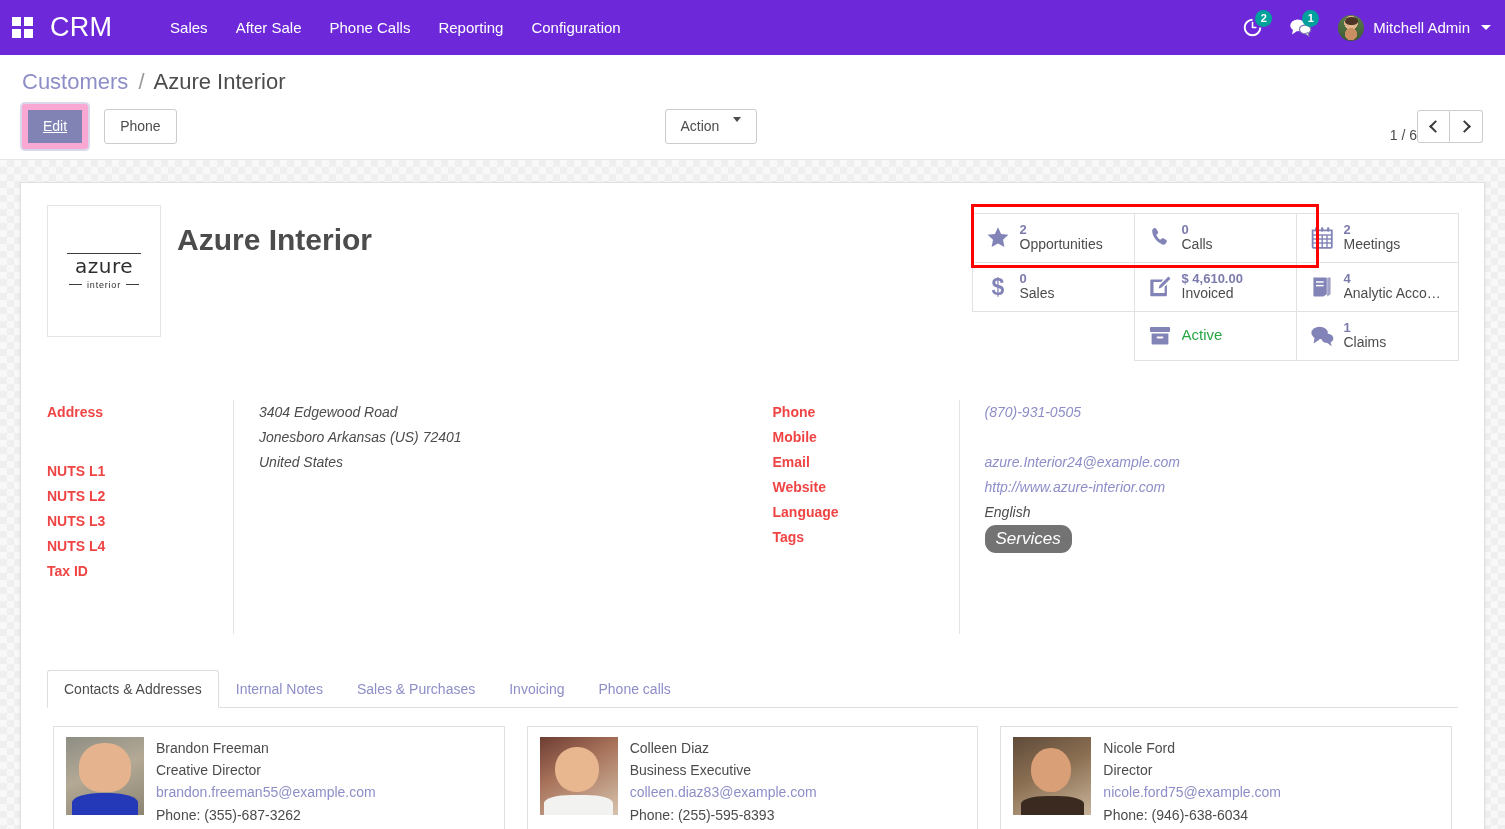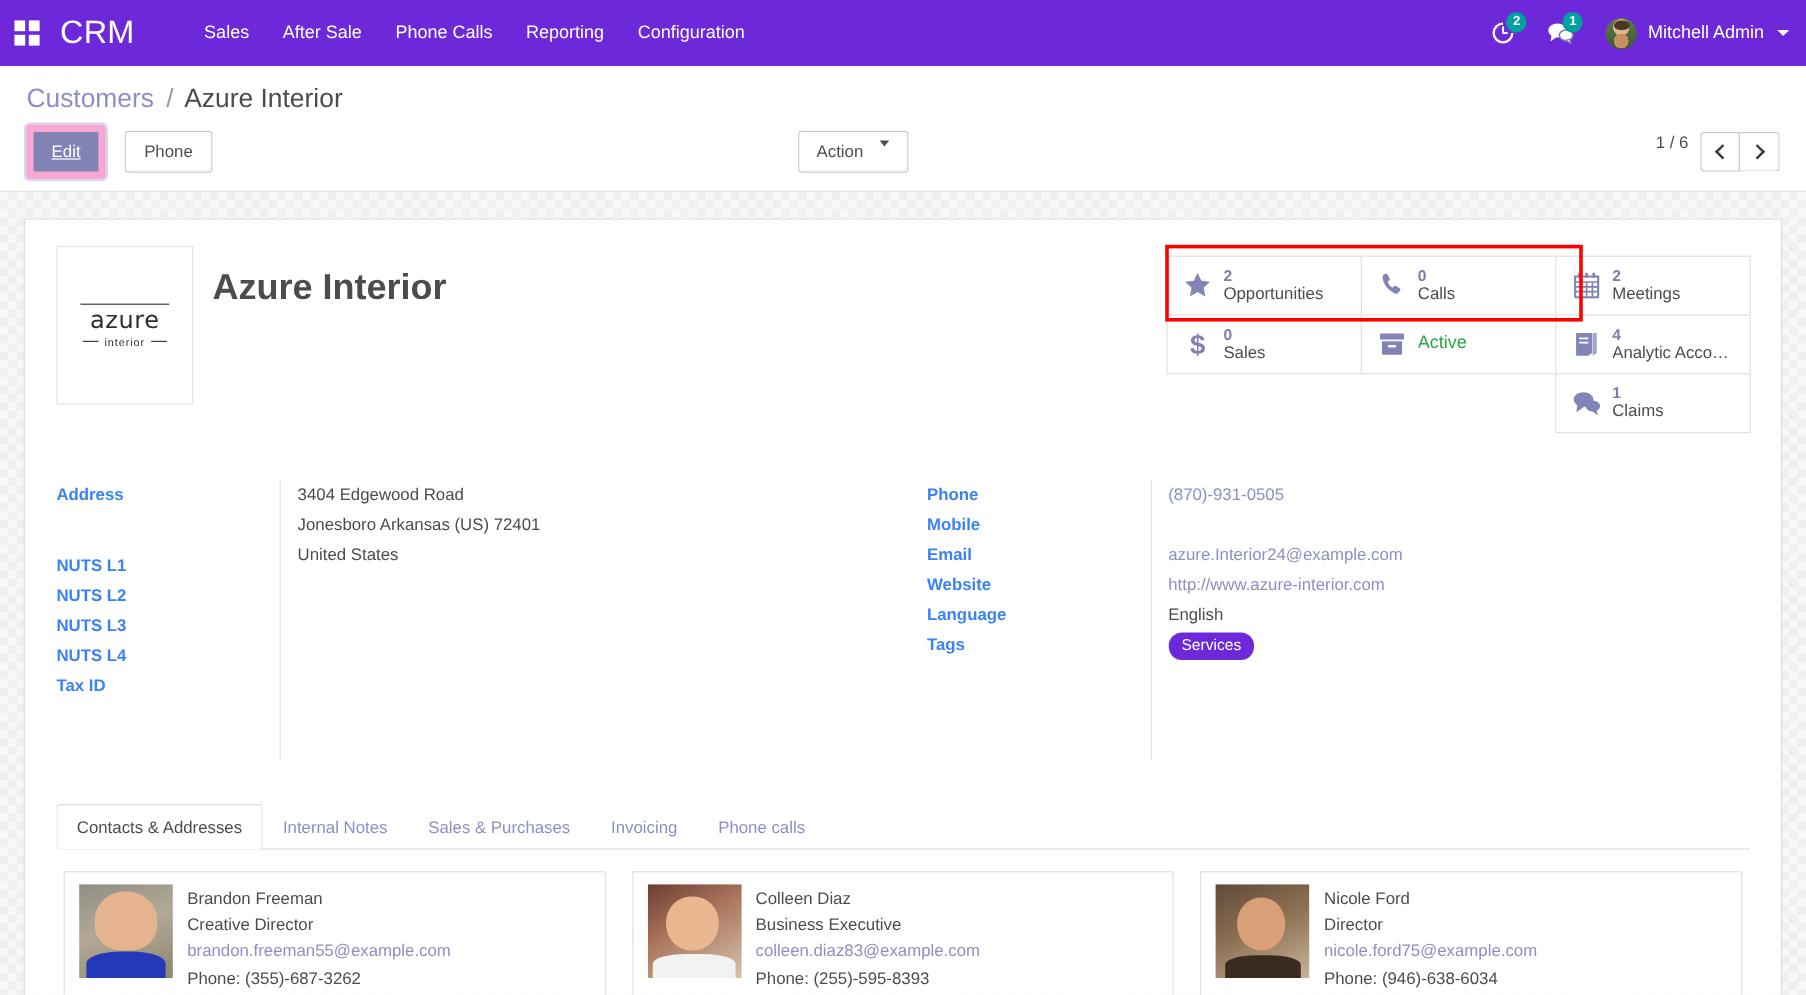--- a/index.html
+++ b/index.html
@@ -60,21 +60,21 @@
     font-family:"Liberation Sans",sans-serif; font-size:14px;
     padding:7px 15px; border-radius:3px; border:1px solid #ccc;
     background:#fff; color:#4c4c4c; cursor:pointer; line-height:1.35;
   }
   .btn-primary{ background:#8083b4; border:6px solid #f9a8d4; color:#fff;
     box-shadow:0 0 0 2px #d8d8ea; margin-right:16px;text-decoration:underline;}
   .cp-center{ position:absolute; left:50%; transform:translateX(-88px); }
   .btn-action{ display:flex; align-items:flex-start; gap:14px; }
   .btn-action .caret-dark{ width:0;height:0;border-left:4.5px solid transparent;
     border-right:4.5px solid transparent; border-top:5px solid #4c4c4c;}
-  .cp-right{ margin-left:auto; display:flex; align-items:flex-start; gap:10px;}
+  .cp-right{ margin-left:auto; display:flex; align-items:flex-end; }
   .pager-count{ font-size:14px; color:#4c4c4c;}
   .pager-btns{ display:flex; }
   .pg{
     width:33px;height:33px;border:1px solid #ccc;background:#fff;display:flex;
     align-items:center;justify-content:center;cursor:pointer;
   }
   .pg:first-child{ border-radius:3px 0 0 3px;}
   .pg:last-child{ border-radius:0 3px 3px 0; border-left:none;}
   .chev{ width:9px;height:9px;border-right:2.6px solid #383838;border-bottom:2.6px solid #383838;}
   .chev.left{ transform:rotate(135deg); margin-left:3px;}
@@ -129,27 +129,27 @@
   .highlight-box{
     position:absolute; border:3px solid #f00; pointer-events:none;
     left:-1px; top:-1px; width:348px; height:64px; z-index:5;
   }
 
   
   .fields{ display:flex; margin-top:40px; }
   .fgroup{ flex:1; display:flex; }
   .fgroup:first-child{ padding-right:40px;}
   .flabels{ width:186px; flex:none; }
-  .fvalues{ flex:1; border-left:1px solid #e4e4e4; padding-left:14px;}
-  .flabel{ font-weight:bold; color:#3b82f6; font-size:14px; height:25px; line-height:25px;}
+  .fvalues{ flex:1; border-left:1px solid #e4e4e4; padding-left:25px;font-style:italic;}
+  .flabel{ font-weight:bold; color:#ef4444; font-size:14px; height:25px; line-height:25px;}
   .fval{ height:25px; line-height:25px; font-size:14px; color:#4c4c4c; white-space:nowrap;}
   .fval.link{ color:#8d8ec7; cursor:pointer;}
   .fval.blank{ color:transparent;}
-  .tag{ display:inline-block; background:#6d28d9; color:#fff; border-radius:11px;
-    padding:3px 11px; font-size:13px; line-height:1.3;}
+  .tag{ display:inline-block; background:#737373; color:#fff; border-radius:11px;
+    padding:3px 11px; font-size:17px; line-height:1.3;}
   .addr-spacer{ height:34px; }
 
   
   .notebook{ margin-top:36px; }
   .tabs{ display:flex; border-bottom:1px solid #ddd; }
   .tab{
     padding:10px 16px; font-size:14px; color:#8d8ec7; cursor:pointer;
     border:1px solid transparent; margin-bottom:-1px; border-radius:3px 3px 0 0;
   }
   .tab.active{ color:#4c4c4c; background:#fff; border-color:#ddd #ddd #fff;}
@@ -311,20 +311,32 @@
                   <path d="M6.6 2.4c.8-.5 1.7-.2 2.1.6l1.7 3.1c.4.8.2 1.7-.5 2.1l-1.2.8c.5 1.9 2.2 4.2 4.3 5.4l.9-1.1c.5-.7 1.4-.8 2.1-.4l3 1.8c.8.5 1 1.4.5 2.1l-1.2 1.7c-.8 1-2.1 1.3-3.3.8-3-1.2-6-3.6-7.9-6.4C5.4 10.4 4.3 7.5 4.4 5c0-1.1.6-2 1.4-2.4z"></path>
                 </svg>
             </span>
             <span class="stat-txt">
               <span class="stat-val">0</span>
               <span class="stat-lbl">Calls</span>
             </span>
           </div>
           <div class="stat-btn">
             <span class="stat-ico">
+              <svg width="24" height="24" viewBox="0 0 24 24">
+                <path d="M3.2 4.6h12.2l-2.3 2.3H5.5v11.1h11.1v-6.3l2.3-2.3v10.9a.9.9 0 0 1-.9.9H3.2a.9.9 0 0 1-.9-.9V5.5a.9.9 0 0 1 .9-.9z"></path>
+                <path d="M20.4 1.6l2.1 2.1-8.9 8.9-3 .9.9-3z"></path>
+              </svg>
+            </span>
+            <span class="stat-txt">
+              <span class="stat-val money">$ 4,610.00</span>
+              <span class="stat-lbl">Invoiced</span>
+            </span>
+          </div>
+          <div class="stat-btn">
+            <span class="stat-ico">
               <svg width="24" height="23" viewBox="0 0 24 23">
                 <rect x="2" y="3" width="20" height="5" rx="1"></rect>
                 <path d="M3.6 9.4h16.8v10.2a1 1 0 0 1-1 1H4.6a1 1 0 0 1-1-1z"></path>
                 <rect x="8.6" y="12.5" width="6.8" height="2.1" rx="1" fill="#fff"></rect>
               </svg>
             </span>
             <span class="stat-txt">
               <span class="stat-lbl green">Active</span>
             </span>
           </div>

